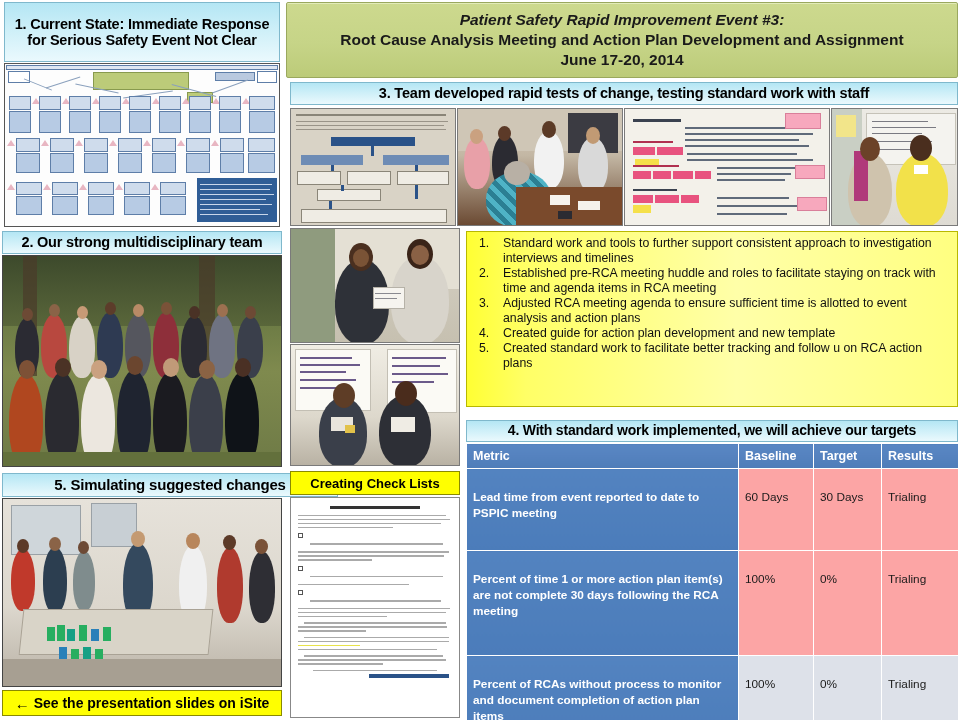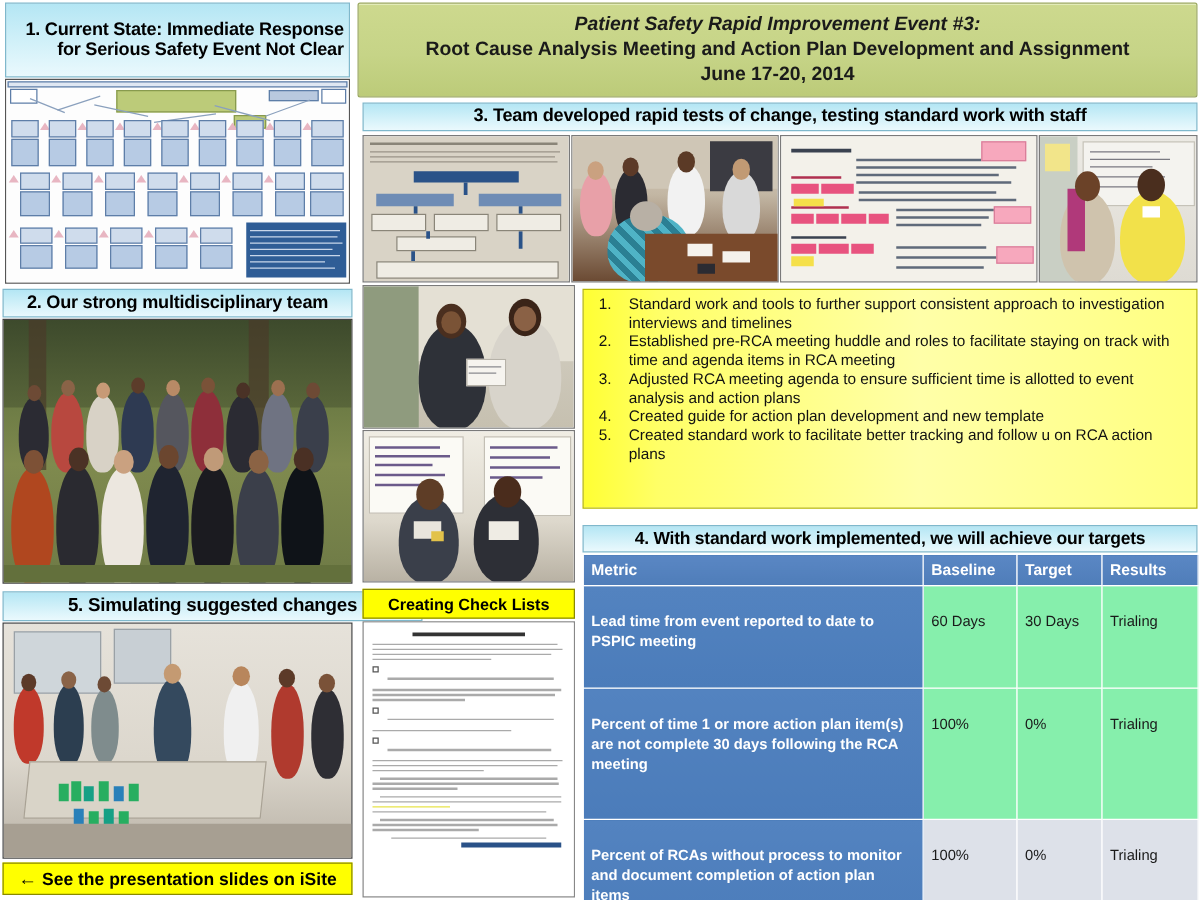--- a/index.html
+++ b/index.html
@@ -19,21 +19,21 @@
   }
   .yellow-banner {
     background:#ffff00; border:1px solid #8a8a00;
     color:#000; font-weight:bold; text-align:center;
     display:flex; align-items:center; justify-content:center;
   }
 
   
   .left-col { position:absolute; left:0; top:0; width:284px; height:720px; }
 
-  #p1-header { position:absolute; left:4px; top:2px; width:276px; height:60px; font-size:14.5px; padding:0 4px;text-align:right;}
+  #p1-header { position:absolute; left:4px; top:2px; width:276px; height:60px; font-size:14.5px; padding:0 4px;}
   #p1-image  { position:absolute; left:4px; top:63px; width:276px; height:164px;
                border:1px solid #555; background:#ffffff; overflow:hidden;}
 
   #p2-header { position:absolute; left:2px; top:231px; width:280px; height:23px; font-size:14.5px;}
   #p2-image  { position:absolute; left:2px; top:255px; width:280px; height:212px; overflow:hidden;
                border:1px solid #444;}
 
   #p5-header { position:absolute; left:2px; top:473px; width:336px; height:24px; font-size:15px;}
   #p5-image  { position:absolute; left:2px; top:498px; width:280px; height:189px; overflow:hidden;
                border:1px solid #444;}
@@ -85,21 +85,21 @@
   #p4-table th {
     background:linear-gradient(to bottom,#5a87c4 0%,#4f7db9 100%);
     color:#ffffff; font-weight:bold; font-size:12.5px; text-align:left;
     padding:4px 6px; border:1px solid #ffffff; height:25px; vertical-align:middle;
   }
   #p4-table td { border:1px solid #ffffff; vertical-align:top; font-size:11.8px; padding:21px 6px;}
   #p4-table td.metric {
     background:linear-gradient(to bottom,#5383c0 0%,#4b7cba 100%);
     color:#ffffff; font-weight:bold; line-height:1.35;
   }
-  #p4-table td.val { background:#86efac; color:#1a1a1a;margin-top:28px; }
+  #p4-table td.val { background:#fca5a5; color:#1a1a1a;margin-top:28px; }
   #p4-table td.val2{ background:#dde1e9; color:#1a1a1a; }
 
   
   #cl-header { position:absolute; left:290px; top:471px; width:170px; height:24px; font-size:13px;}
   #cl-doc { position:absolute; left:290px; top:497px; width:170px; height:221px;
             background:#ffffff; border:1px solid #888; overflow:hidden; }
 
   
   .vsm { position:absolute; inset:0; background:#fdfdfd; }
   .vsm .vbox { position:absolute; background:#c3d3e8; border:0.6px solid #5e7ea8; }

